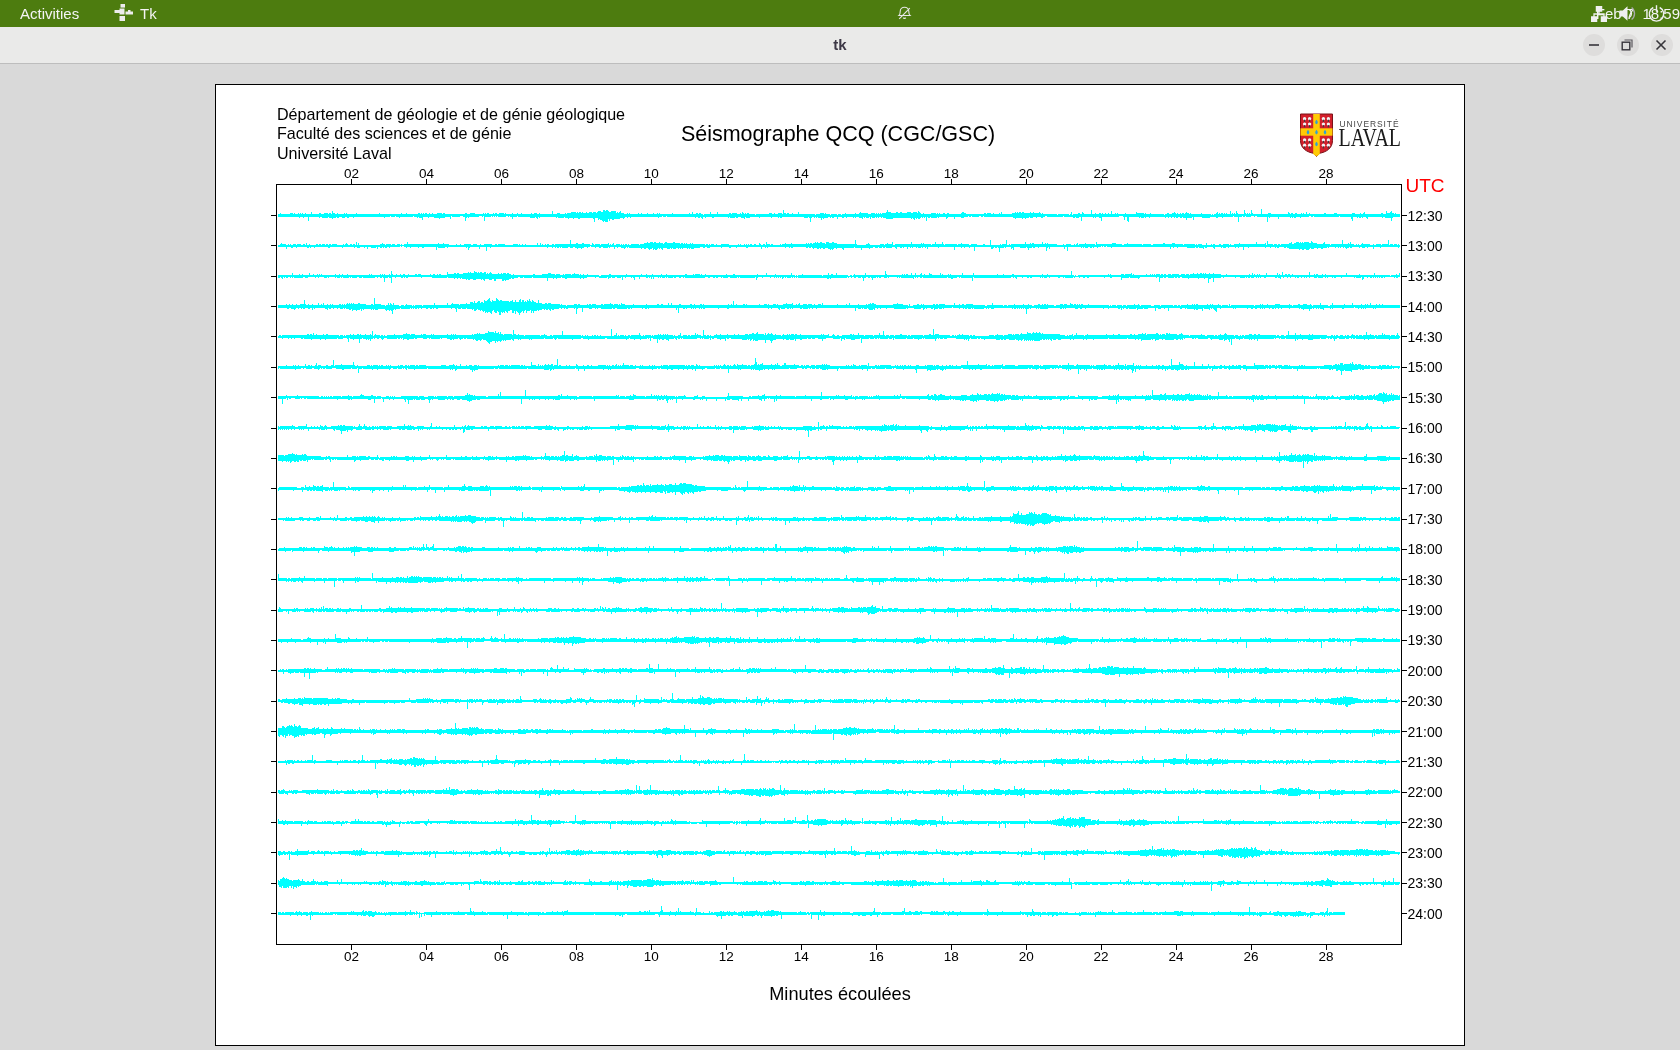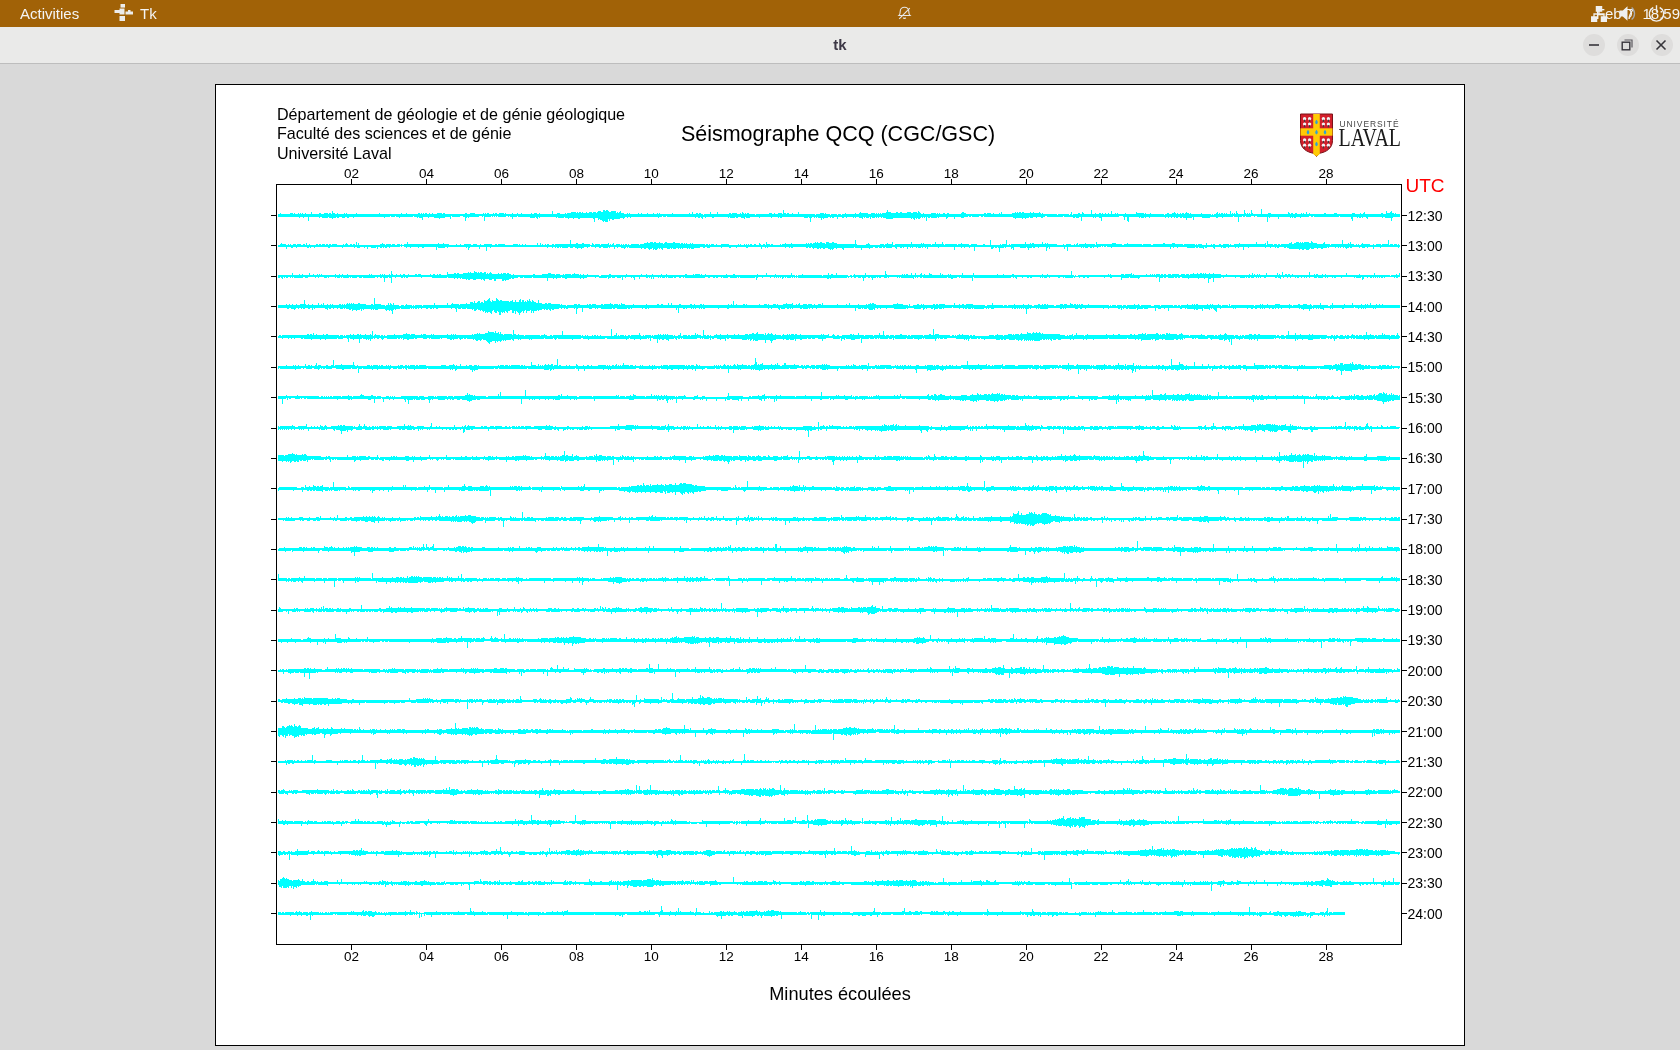--- a/index.html
+++ b/index.html
@@ -1,14 +1,14 @@
 <!DOCTYPE html>
 <html><head><meta charset="utf-8"><title>tk</title><style>
 html,body{margin:0;padding:0;width:1680px;height:1050px;background:#d9d9d9;overflow:hidden;font-family:"Liberation Sans",sans-serif}
-#topbar{position:absolute;left:0;top:0;width:1680px;height:27px;background:#a16207;color:#f4f4f4}
+#topbar{position:absolute;left:0;top:0;width:1680px;height:27px;background:#4d7c0f;color:#f4f4f4}
 #topbar .act{position:absolute;left:20px;top:0;line-height:27px;font-size:15px}
 #topbar .tkl{position:absolute;left:140px;top:0;line-height:27px;font-size:15px}
 #topbar .clock{position:absolute;left:0;width:100%;top:0;line-height:27px;font-size:15px;text-align:right}
 #titlebar{position:absolute;left:0;top:27px;width:1680px;height:36px;background:#eaeae9;border-bottom:1px solid #bdbdbd}
 #titlebar .t{position:absolute;left:0;width:100%;top:0;line-height:36px;text-align:center;font-size:15px;font-weight:bold;color:#3d3846}
 .wbtn{position:absolute;top:34px;width:22px;height:22px;border-radius:11px;background:#dedddc}
 #canvas{position:absolute;left:215px;top:84px;width:1250px;height:962px;background:#fff;border:1px solid #000;box-sizing:border-box}
 #plot{position:absolute;left:215px;top:84px}
 .addr{font-size:16.1px;fill:#000}
 .title{font-size:21.5px;fill:#000;text-anchor:middle}

